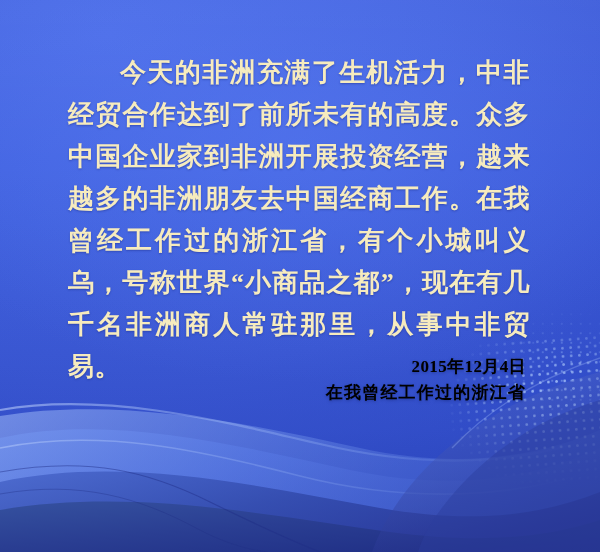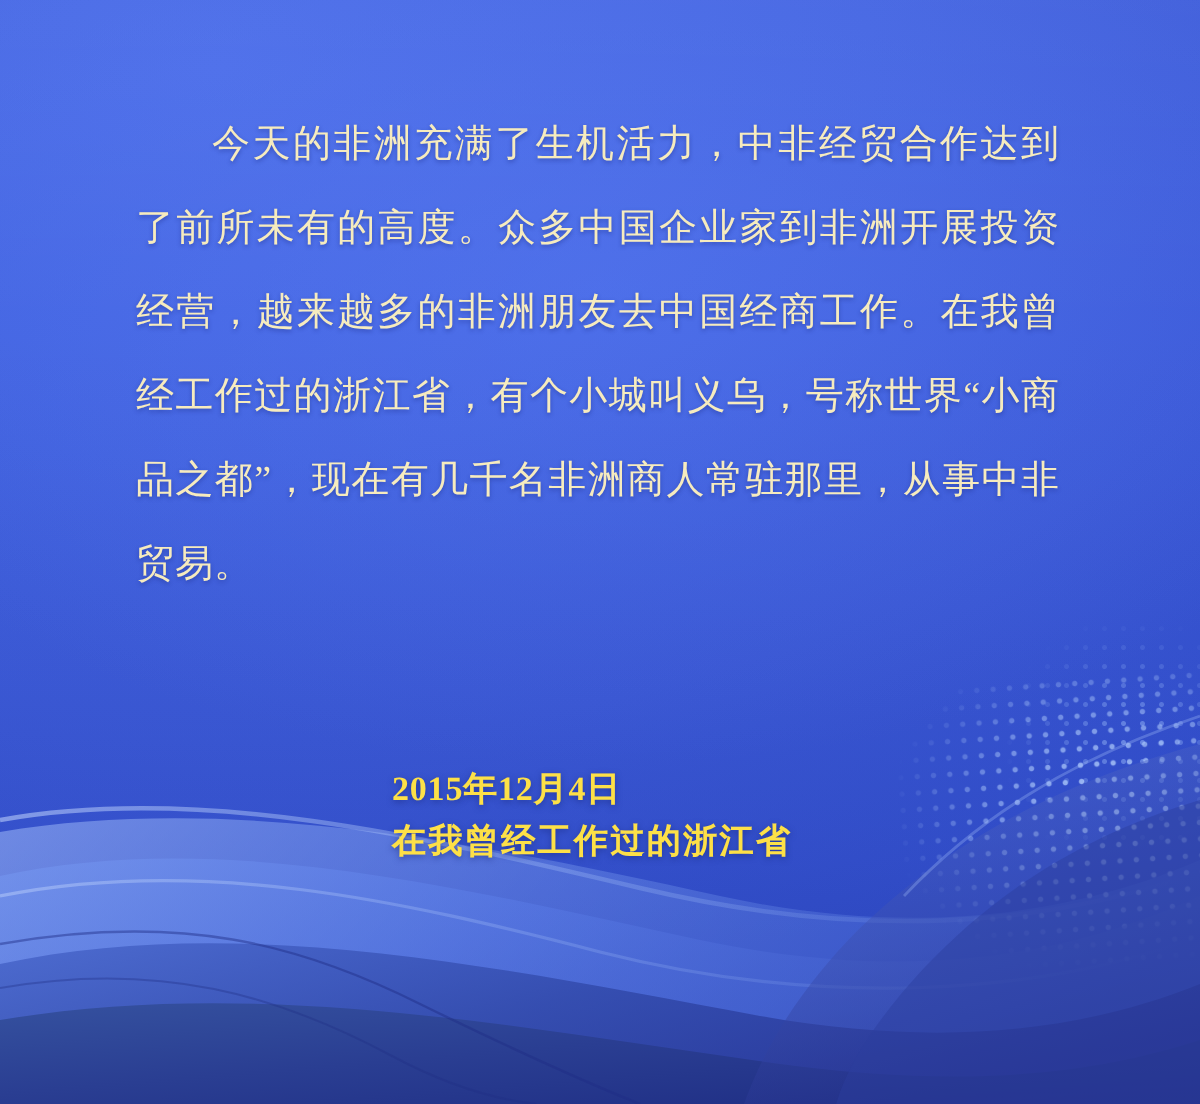--- a/index.html
+++ b/index.html
@@ -65,40 +65,40 @@
     display: block;
   }
 
   
   .quote {
     position: absolute;
     left: 68px;
     top: 52px;
     width: 462px;
     color: #f6ebbe;
-    font-size: 19px;
+    font-size: 26px;
     line-height: 42px;
     letter-spacing: .5px;
     text-align: justify;
     text-align-last: left;
     text-indent: 2em;
-    font-weight: 400;
+    font-weight: 700;
     font-family: "Liberation Serif", "DejaVu Serif", serif;
     text-shadow: 0 1px 2px rgba(26,42,130,.45);
     white-space: pre-wrap;
     word-break: break-all;
   }
 
   .attribution {
     position: absolute;
     right: 74px;
-    top: 382px;
+    top: 354px;
     width: 330px;
-    text-align: left;
-    color: #fde047;
+    text-align: right;
+    color: #000000;
     font-weight: 700;
     font-family: "Liberation Serif", "DejaVu Serif", serif;
     text-shadow: 0 1px 3px rgba(22,38,122,.55);
   }
   .attr-date {
     font-size: 17px;
     line-height: 26px;
     letter-spacing: .4px;
   }
   .attr-occasion {

